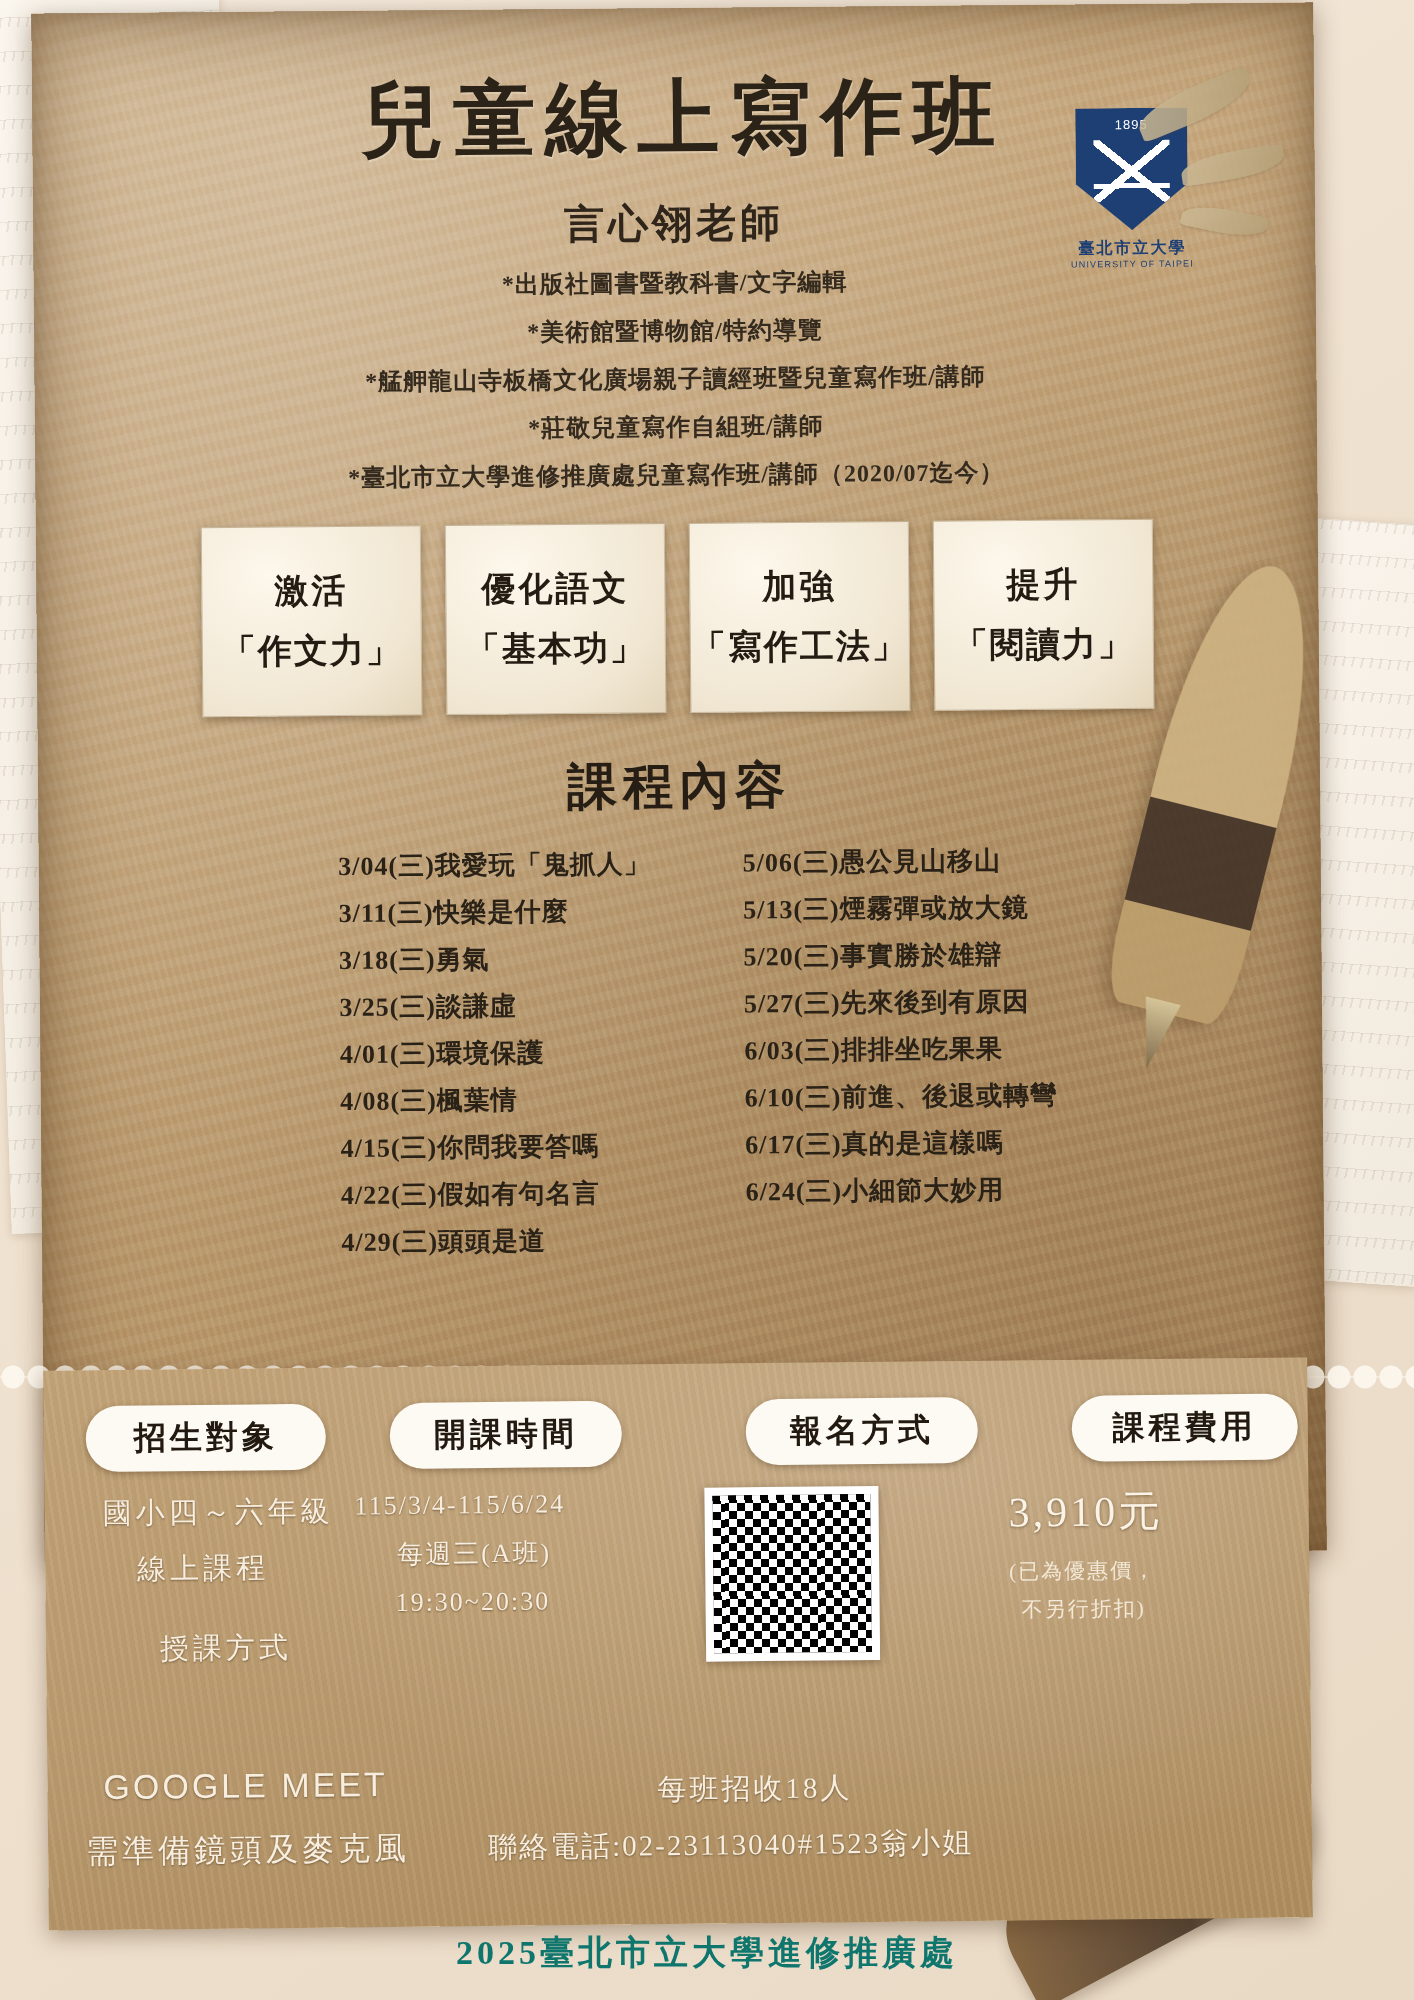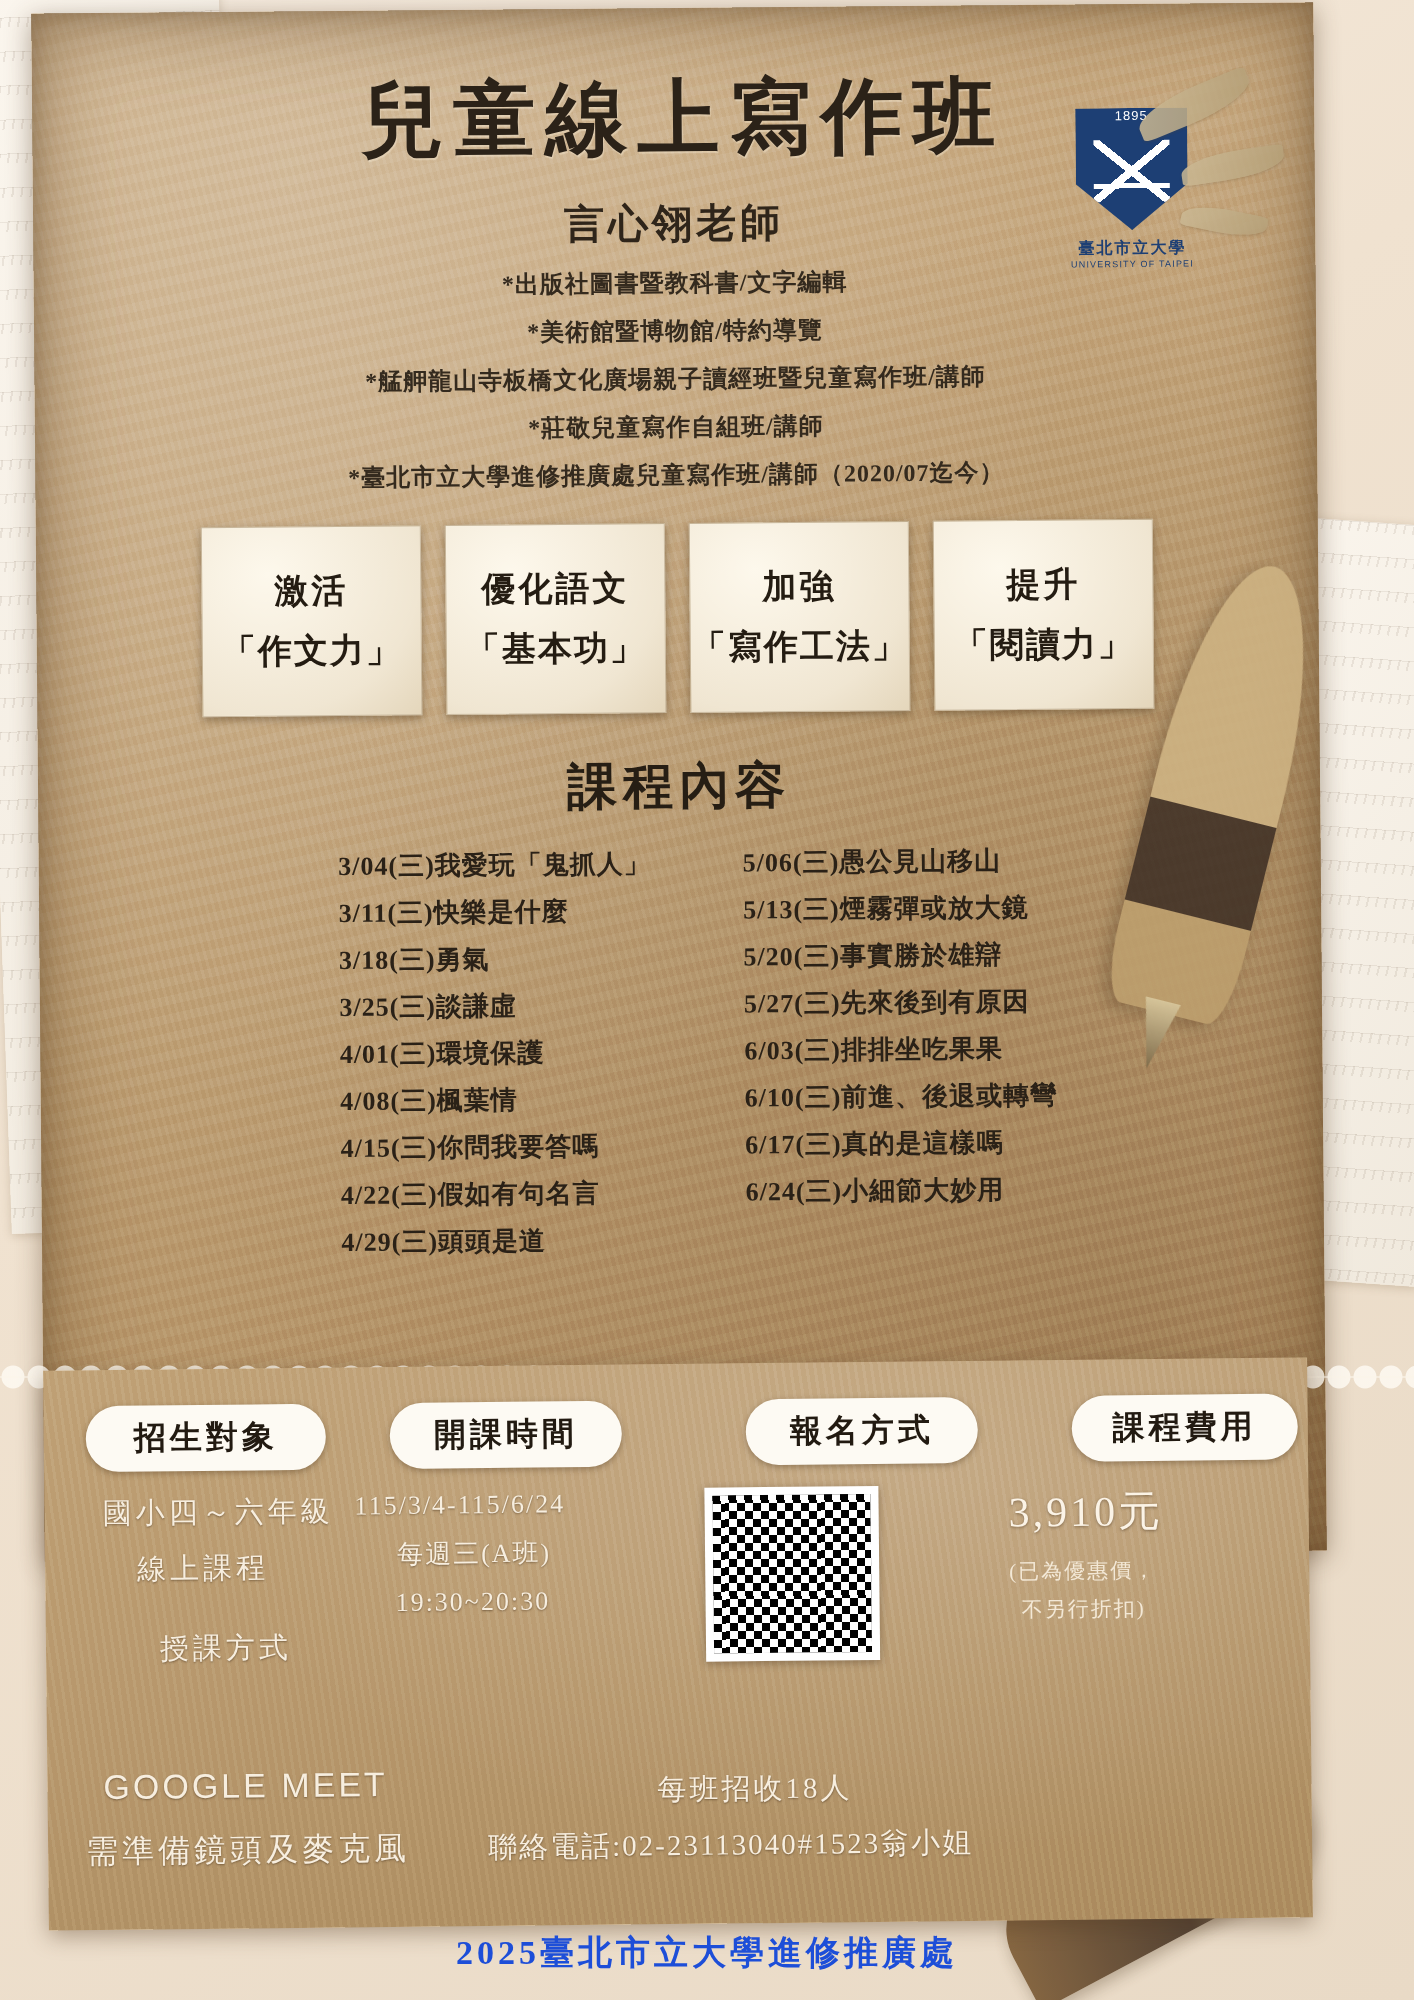--- a/index.html
+++ b/index.html
@@ -105,21 +105,21 @@
     text-align:center;
   }
   #seal .shield {
     width: 112px; height: 122px; margin: 0 auto;
     background: #1d3f74;
     clip-path: polygon(0 0, 100% 0, 100% 62%, 50% 100%, 0 62%);
     position: relative;
     box-shadow: 0 2px 6px rgba(0,0,0,.35);
   }
   #seal .shield .yr {
-    color:#fff; font-size: 13px; letter-spacing:1px; padding-top: 0;
+    color:#fff; font-size: 13px; letter-spacing:1px; padding-top: 9px;
     font-family:"Liberation Sans", sans-serif;
   }
   #seal .shield .mark {
     position:absolute; left: 18px; top: 32px; width: 76px; height: 62px;
     background:
       linear-gradient(to bottom right, transparent 46%, #fff 46%, #fff 54%, transparent 54%),
       linear-gradient(to bottom left, transparent 46%, #fff 46%, #fff 54%, transparent 54%),
       linear-gradient(to bottom, transparent 70%, #fff 70%, #fff 78%, transparent 78%);
   }
   #seal .cn {
@@ -237,21 +237,21 @@
   .bfoot { position:absolute; z-index:3; color:#f7eedf; text-shadow: 0 1px 2px rgba(60,40,20,.5); }
   #gmeet      { left: 56px; top: 398px; font-size: 34px; letter-spacing: 3px; font-family:"Liberation Sans", sans-serif; }
   #equip      { left: 38px; top: 460px; font-size: 32px; letter-spacing: 4px; }
   #seats      { left: 610px; top: 406px; font-size: 29px; letter-spacing: 3px; }
   #phone      { left: 440px; top: 462px; font-size: 29px; letter-spacing: 2px; }
 
   
   #footer {
     position:absolute; left:0; right:0; top: 1930px;
     text-align:center; font-size: 34px; font-weight:bold; letter-spacing: 4px;
-    color:#1d4ed8;
+    color:#0f766e;
   }
 
   
   #quill1 {
     position:absolute; right: 130px; top: 560px; width: 130px; height: 460px;
     transform: rotate(14deg);
     background: linear-gradient(to bottom, rgba(205,178,130,.95) 0 55%, rgba(60,45,35,.9) 55% 78%, rgba(190,160,110,.9) 78% 100%);
     border-radius: 60% 60% 20% 20%;
     filter: blur(.3px);
     opacity:.95;

